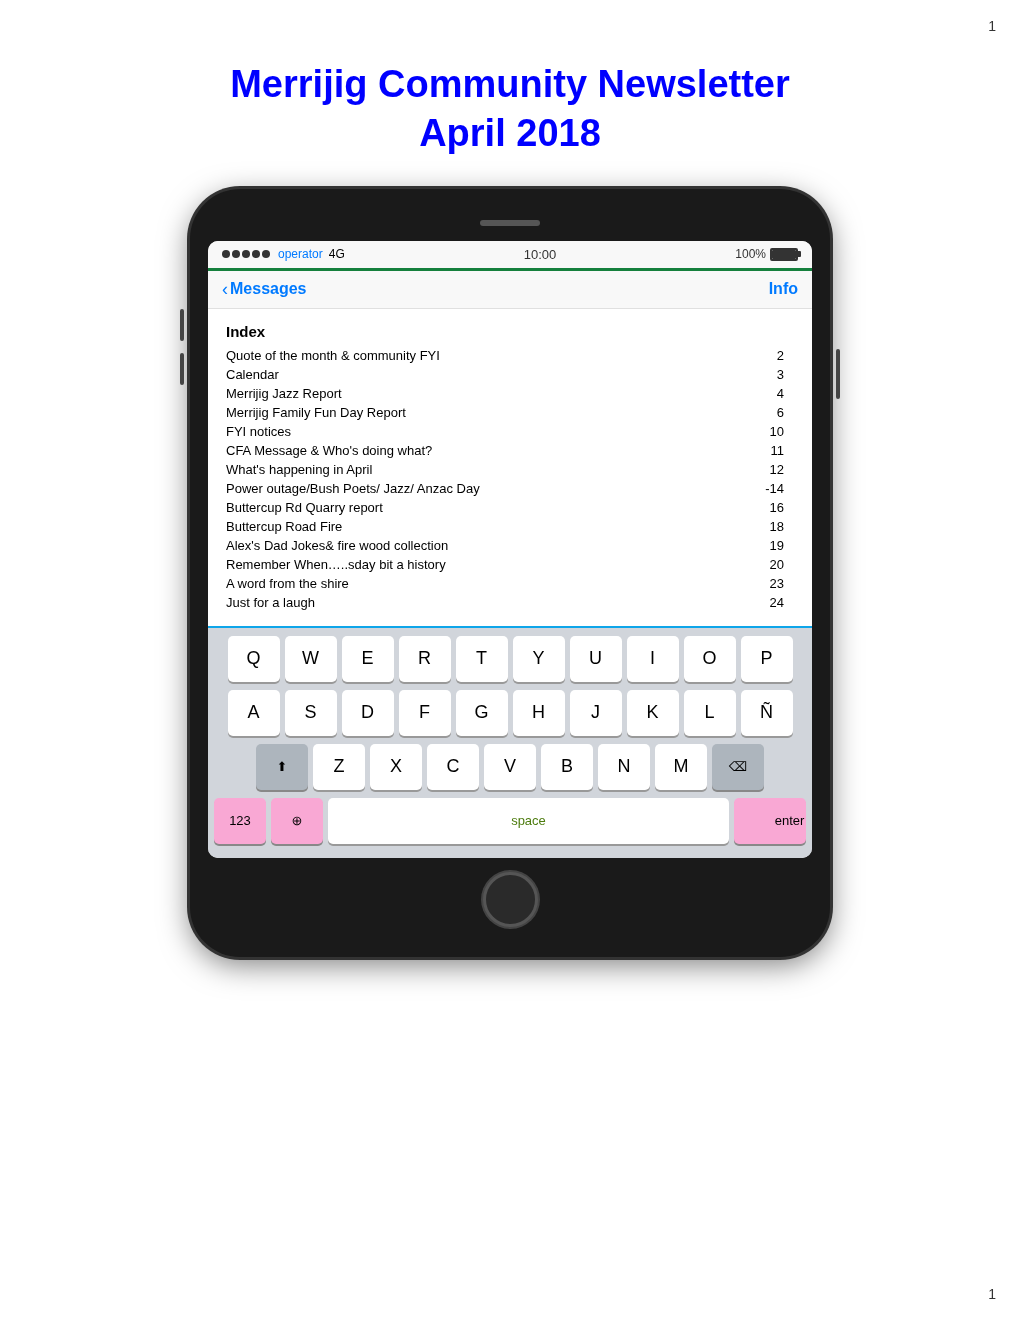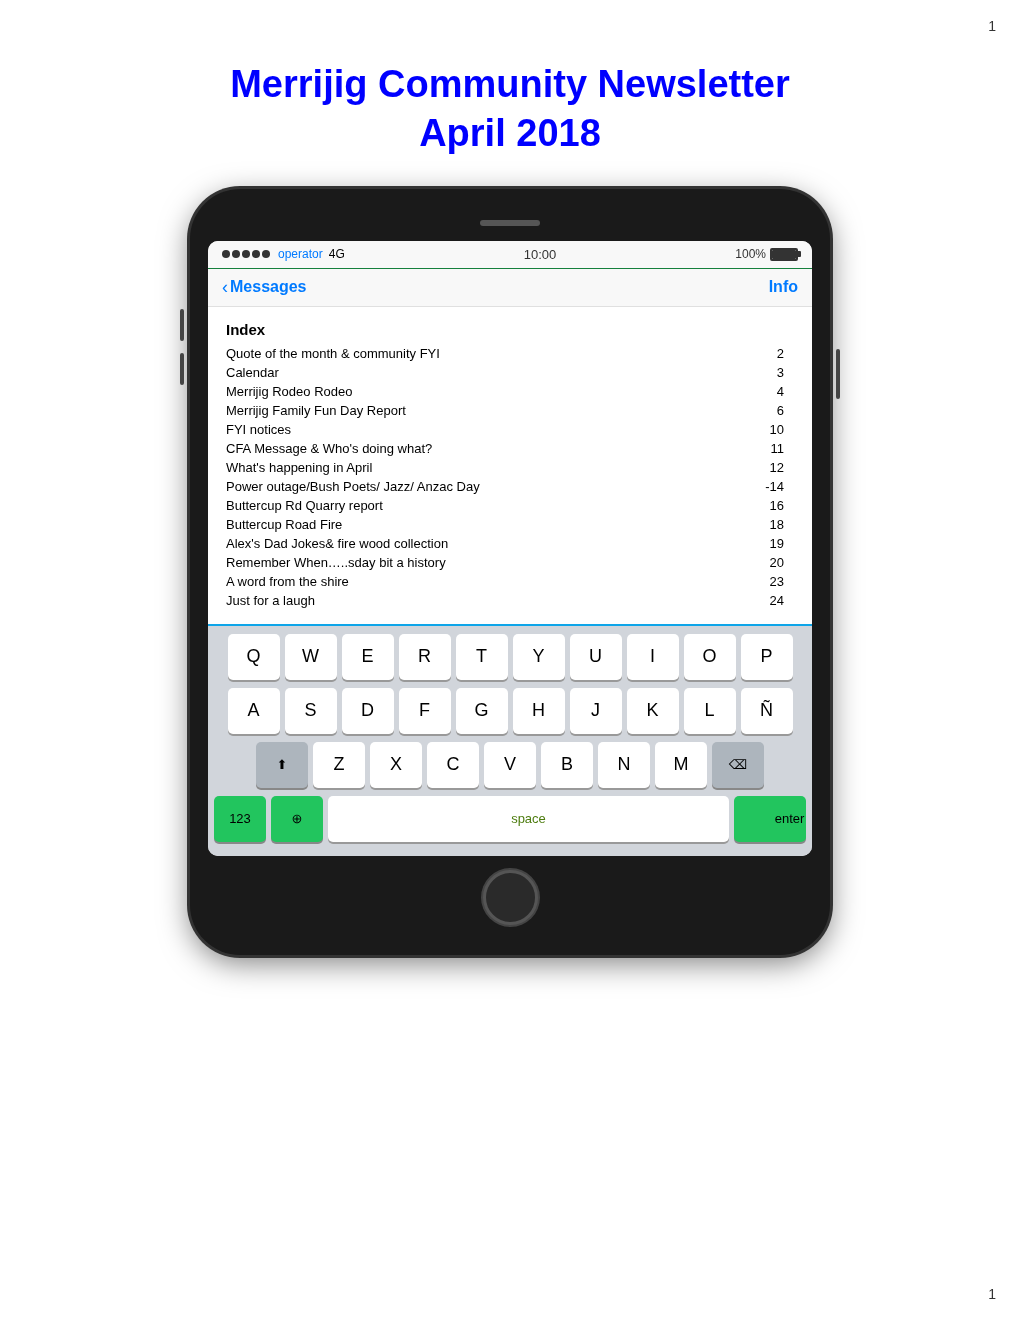--- a/index.html
+++ b/index.html
@@ -110,21 +110,21 @@
 
     
     .status-bar {
       background: #f8f8f8;
       display: flex;
       justify-content: space-between;
       align-items: center;
       padding: 6px 14px;
       font-size: 12px;
       color: #333;
-      border-bottom: 1px solid #15803d;
+      border-bottom: 3px solid #15803d;
     }
 
     .status-left {
       display: flex;
       align-items: center;
       gap: 4px;
     }
 
     .signal-dots {
       display: flex;
@@ -265,21 +265,21 @@
       min-width: 52px;
       height: 46px;
       display: flex;
       align-items: center;
       justify-content: center;
       box-shadow: 0 2px 0 #999;
       cursor: pointer;
     }
 
     .key-special {
-      background: #22c55e;
+      background: #f9a8d4;
       font-size: 13px;
       min-width: 52px;
       height: 46px;
       border-radius: 5px;
       display: flex;
       align-items: center;
       justify-content: center;
       color: #000;
       box-shadow: 0 2px 0 #888;
       cursor: pointer;
@@ -395,21 +395,21 @@
           <tbody id="index-tbody">
               <tr>
                 <td>Quote of the month &amp; community FYI</td>
                 <td class="page-num">2</td>
               </tr>
               <tr>
                 <td>Calendar</td>
                 <td class="page-num">3</td>
               </tr>
               <tr>
-                <td>Merrijig Rodeo Rodeo</td>
+                <td>Merrijig Jazz Report</td>
                 <td class="page-num">4</td>
               </tr>
               <tr>
                 <td>Merrijig Family Fun Day Report</td>
                 <td class="page-num">6</td>
               </tr>
               <tr>
                 <td>FYI notices</td>
                 <td class="page-num">10</td>
               </tr>

